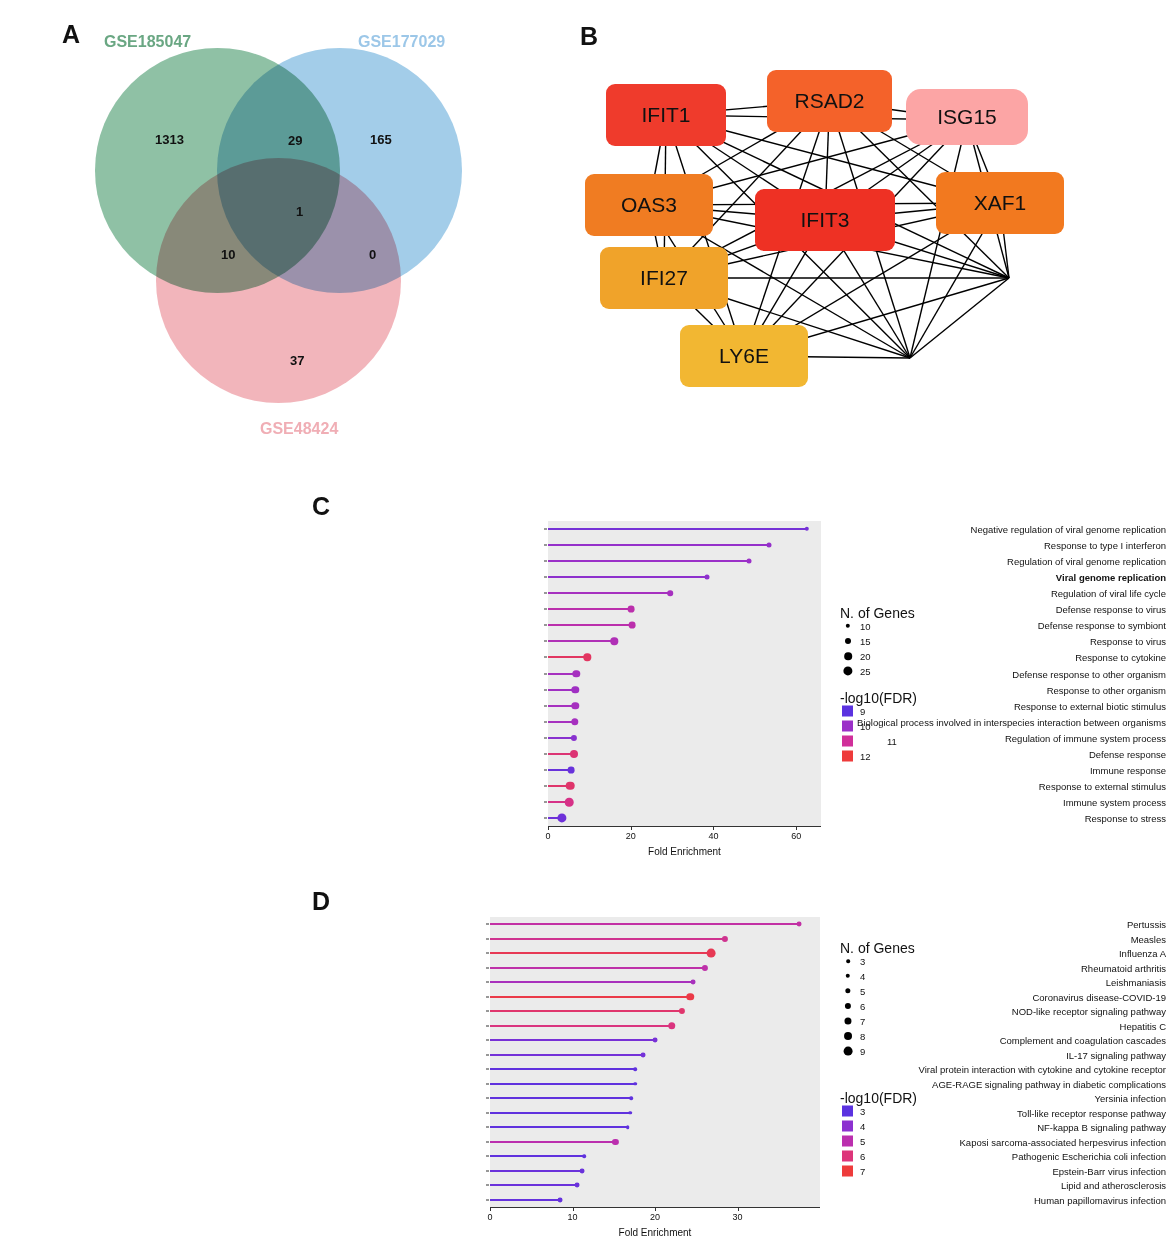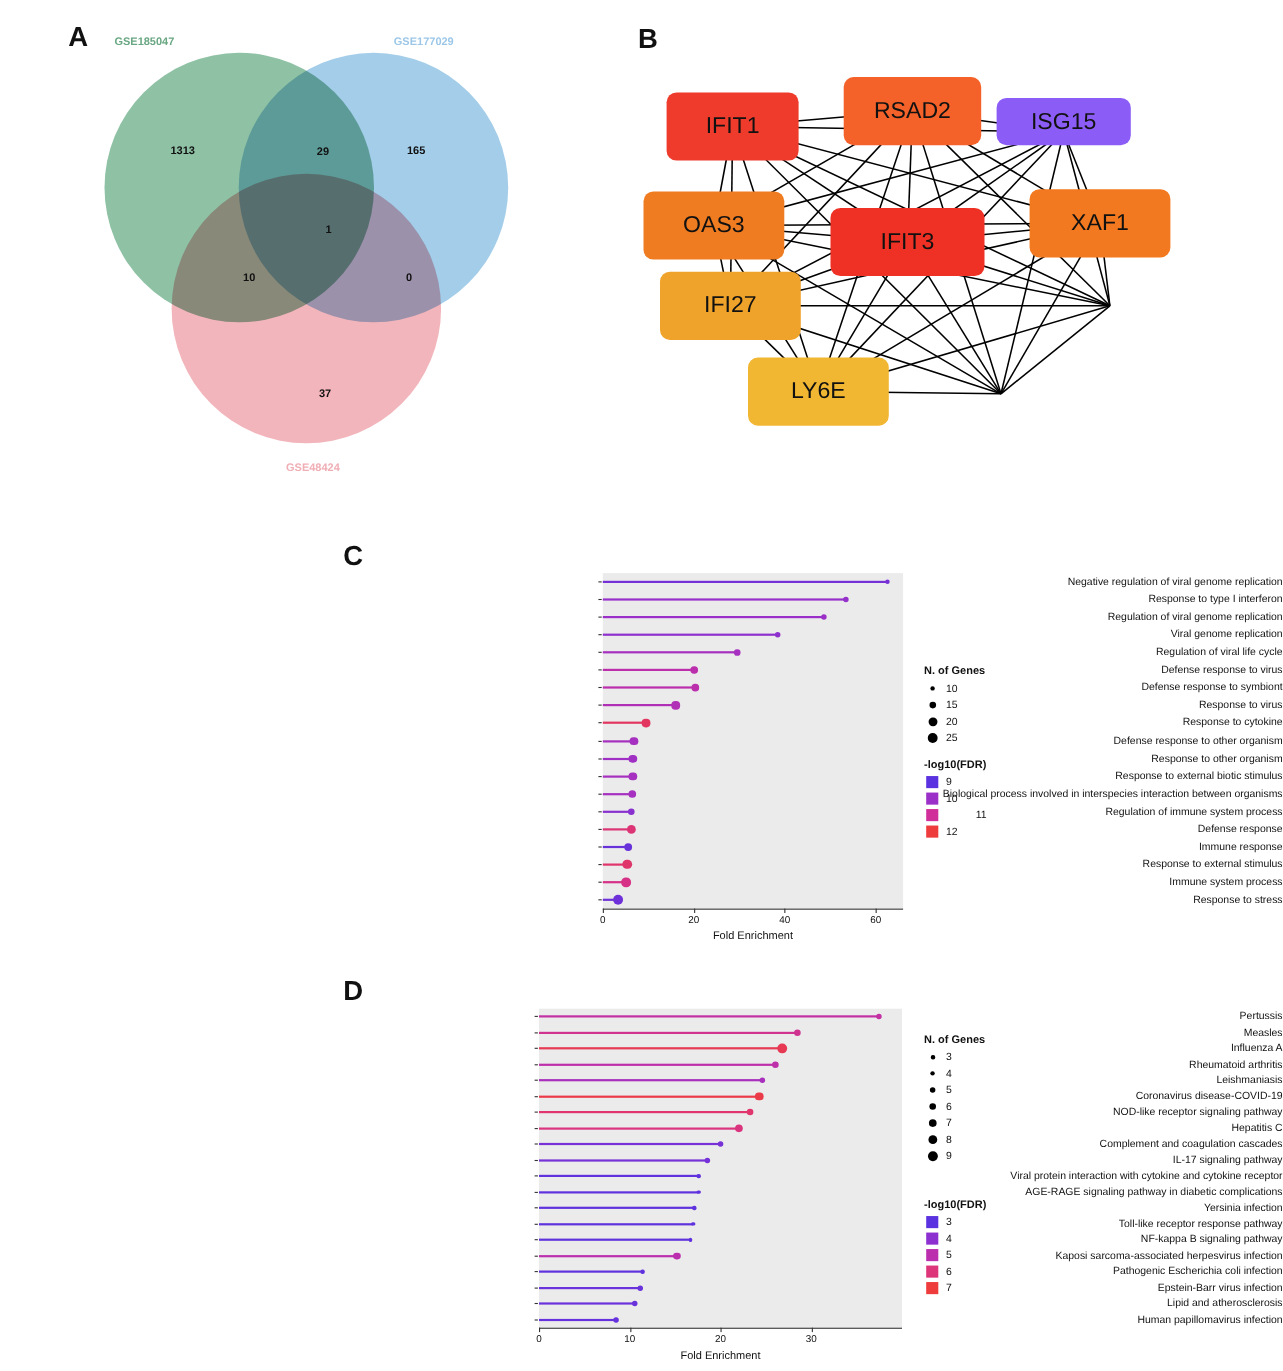--- a/index.html
+++ b/index.html
@@ -31,26 +31,26 @@
   #vennBlue{
     left:217px;top:48px;width:245px;height:245px;
     background:#6aaedb;opacity:.62;
   }
   #vennRed{
     left:156px;top:158px;width:245px;height:245px;
     background:#e8808a;opacity:.58;
   }
   .venn-label{
     position:absolute;
-    font-size:10px;
+    font-size:16px;
     font-weight:bold;
   }
   .venn-count{
     position:absolute;
-    font-size:10px;
+    font-size:13px;
     font-weight:bold;
     color:#111;
     text-align:center;
   }
   
   #panelB{position:absolute;left:565px;top:0;width:601px;height:470px;}
   .node{
     position:absolute;
     border-radius:9px;
     display:flex;align-items:center;justify-content:center;
@@ -97,21 +97,21 @@
   .xtick{
     position:absolute;width:1px;height:4px;background:#333;
   }
   .xticklabel{
     position:absolute;font-size:9px;color:#111;transform:translateX(-50%);
   }
   .axis-title{
     position:absolute;font-size:10px;color:#111;text-align:center;
   }
   .legend-title{
-    position:absolute;font-size:10px;color:#111;font-weight:bold;
+    position:absolute;font-size:14px;color:#111;font-weight:normal;
   }
   .legend-item{
     position:absolute;font-size:9.5px;color:#111;
   }
   .legend-dot{
     position:absolute;border-radius:50%;background:#000;transform:translate(-50%,-50%);
   }
   .legend-sq{
     position:absolute;width:11px;height:11px;transform:translateY(-50%);
   }
@@ -187,21 +187,21 @@
       <line x1="444" y1="278" x2="179" y2="356" stroke="#000" stroke-width="1.4"></line>
       <line x1="444" y1="278" x2="345" y2="358" stroke="#000" stroke-width="1.4"></line>
       <line x1="179" y1="356" x2="345" y2="358" stroke="#000" stroke-width="1.4"></line>
     </svg>
   <div class="node" id="n0" style="left: 41px; top: 84px; width: 120px; height: 62px; background: rgb(239, 59, 44);">
       <span>IFIT1</span>
     </div>
   <div class="node" id="n1" style="left: 202px; top: 70px; width: 125px; height: 62px; background: rgb(244, 98, 42);">
       <span>RSAD2</span>
     </div>
-  <div class="node" id="n2" style="left: 341px; top: 89px; width: 122px; height: 43px; background: #8b5cf6;">
+  <div class="node" id="n2" style="left: 341px; top: 89px; width: 122px; height: 56px; background: #fca5a5; border-radius: 15px;">
       <span>ISG15</span>
     </div>
   <div class="node" id="n3" style="left: 20px; top: 174px; width: 128px; height: 62px; background: rgb(240, 124, 34);">
       <span>OAS3</span>
     </div>
   <div class="node" id="n4" style="left: 190px; top: 189px; width: 140px; height: 62px; background: rgb(238, 49, 36);">
       <span>IFIT3</span>
     </div>
   <div class="node" id="n5" style="left: 371px; top: 172px; width: 128px; height: 62px; background: rgb(242, 121, 31);">
       <span>XAF1</span>
@@ -223,21 +223,21 @@
       <div class="lolli-line" style="left:548px;top:49.026315789473685px;width:258.52272727272725px;background:rgb(117,49,214);"></div>
       <div class="lolli-dot" style="left:806.5227272727273px;top:49.026315789473685px;width:4.4px;height:4.4px;background:rgb(117,49,214);"></div>
       <div class="cat-label" style="width:540px;top:65.07894736842105px;">Response to type I interferon</div>
       <div class="tickdash" style="left:544px;top:65.07894736842105px;"></div>
       <div class="lolli-line" style="left:548px;top:65.07894736842105px;width:221.2954545454545px;background:rgb(149,48,202);"></div>
       <div class="lolli-dot" style="left:769.2954545454545px;top:65.07894736842105px;width:5px;height:5px;background:rgb(149,48,202);"></div>
       <div class="cat-label" style="width:540px;top:81.13157894736842px;">Regulation of viral genome replication</div>
       <div class="tickdash" style="left:544px;top:81.13157894736842px;"></div>
       <div class="lolli-line" style="left:548px;top:81.13157894736842px;width:200.61363636363637px;background:rgb(155,48,200);"></div>
       <div class="lolli-dot" style="left:748.6136363636364px;top:81.13157894736842px;width:5px;height:5px;background:rgb(155,48,200);"></div>
-      <div class="cat-label" style="width:540px;top:97.1842105263158px;">Viral genome replication</div>
+      <div class="cat-label" style="width:540px;top:97.1842105263158px;font-weight:bold;">Viral genome replication</div>
       <div class="tickdash" style="left:544px;top:97.1842105263158px;"></div>
       <div class="lolli-line" style="left:548px;top:97.1842105263158px;width:159.25px;background:rgb(142,48,205);"></div>
       <div class="lolli-dot" style="left:707.25px;top:97.1842105263158px;width:5px;height:5px;background:rgb(142,48,205);"></div>
       <div class="cat-label" style="width:540px;top:113.23684210526316px;">Regulation of viral life cycle</div>
       <div class="tickdash" style="left:544px;top:113.23684210526316px;"></div>
       <div class="lolli-line" style="left:548px;top:113.23684210526316px;width:122.02272727272725px;background:rgb(166,48,191);"></div>
       <div class="lolli-dot" style="left:670.0227272727273px;top:113.23684210526316px;width:5.6px;height:5.6px;background:rgb(166,48,191);"></div>
       <div class="cat-label" style="width:540px;top:129.28947368421052px;">Defense response to virus</div>
       <div class="tickdash" style="left:544px;top:129.28947368421052px;"></div>
       <div class="lolli-line" style="left:548px;top:129.28947368421052px;width:82.72727272727275px;background:rgb(187,47,172);"></div>

